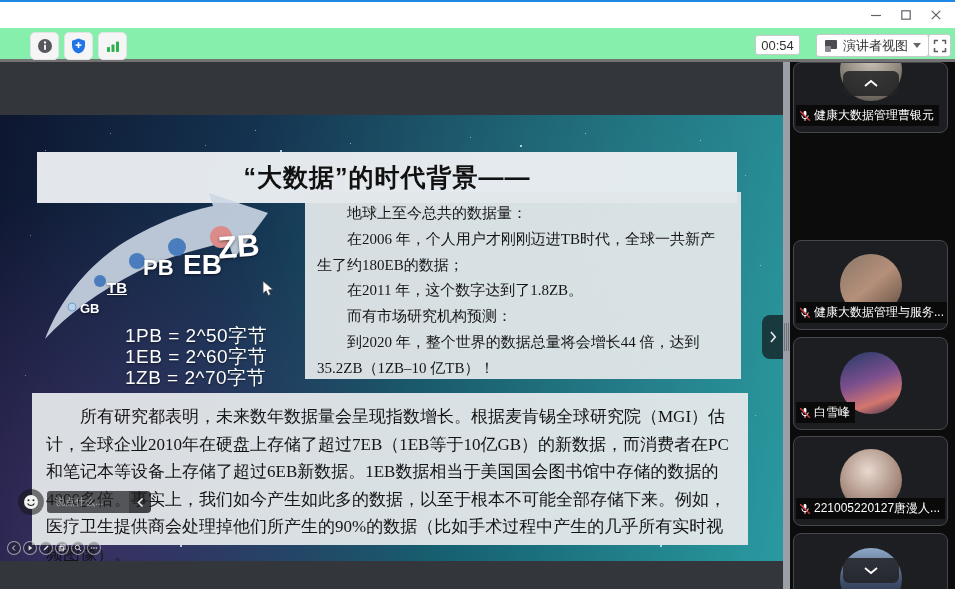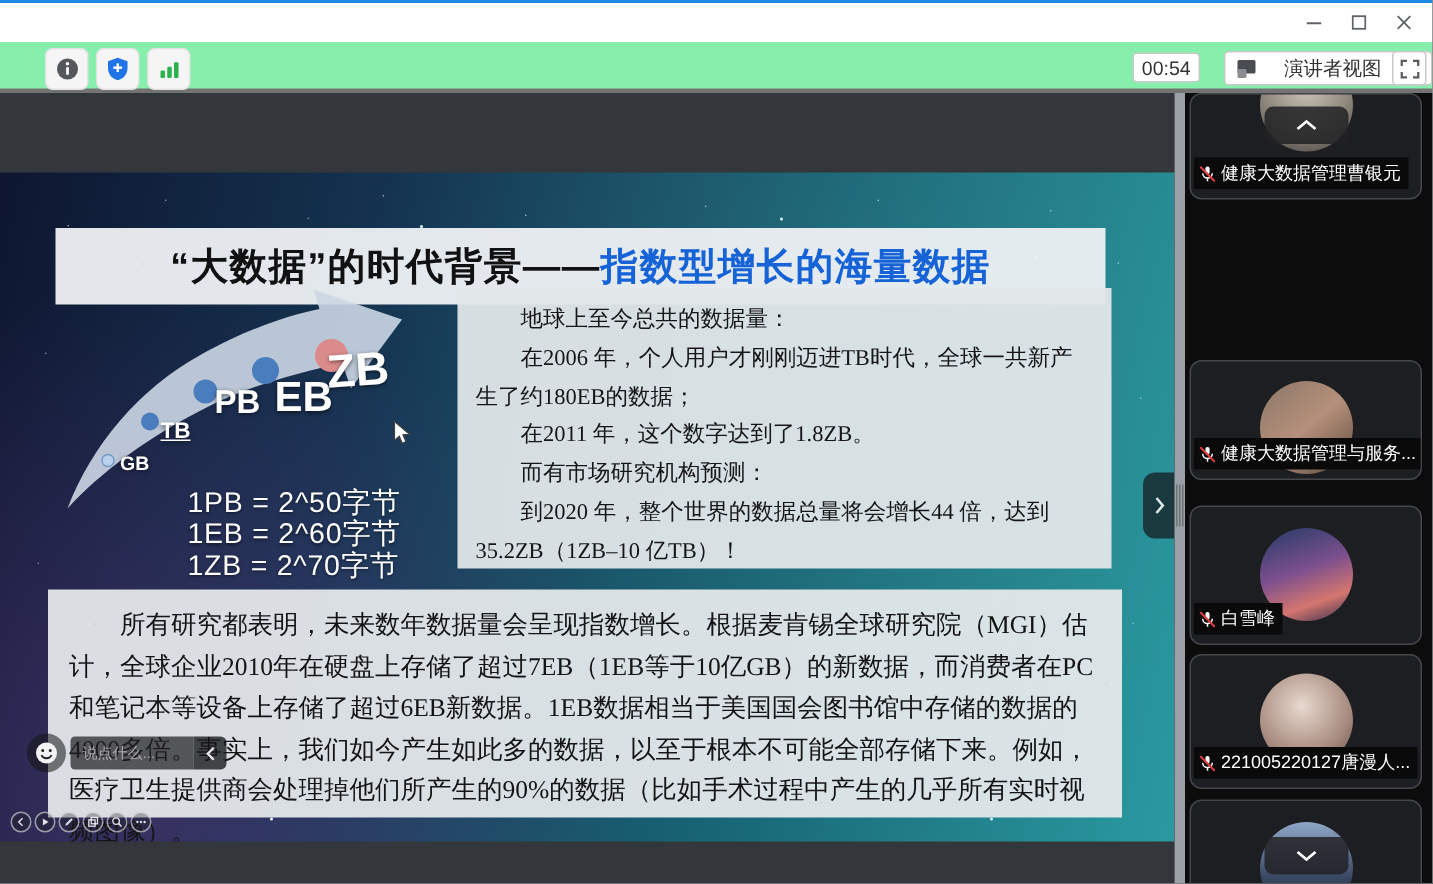--- a/index.html
+++ b/index.html
@@ -17,21 +17,21 @@
   .win-btn{width:30px;display:flex;align-items:center;justify-content:center;}
 
   
   .toolbar{left:0;top:28px;width:955px;height:34px;background:#86efac;border-bottom:3px solid #737373;box-sizing:border-box;}
   .tool-left{left:30px;top:4px;display:flex;gap:5px;}
   .tool-btn{width:27px;height:26px;border:1px solid #e3e3e5;border-radius:5px;background:#f5f5f6;
       display:flex;align-items:center;justify-content:center;}
   .timer{left:755px;top:7px;width:45px;height:20px;border:1px solid #c9c9cc;border-radius:3px;background:#fff;
       font-size:13px;color:#333;display:flex;align-items:center;justify-content:center;box-sizing:border-box;}
   .view-dd{left:816px;top:6px;height:23px;border:1px solid #c9c9cc;border-radius:3px;background:#fff;
-      display:flex;align-items:center;gap:18px;padding:0 7px;font-size:13px;color:#333;box-sizing:border-box;}
+      display:flex;align-items:center;gap:5px;padding:0 7px;font-size:13px;color:#333;box-sizing:border-box;}
   .caret-down{width:0;height:0;border-left:4px solid transparent;border-right:4px solid transparent;border-top:5px solid #666;}
   .fs-btn{left:928px;top:6px;width:23px;height:23px;border:1px solid #c9c9cc;border-radius:3px;background:#fff;
       display:flex;align-items:center;justify-content:center;box-sizing:border-box;}
 
   
   .main{left:0;top:62px;width:955px;height:527px;background:#0e0e0f;}
   .share{left:0;top:0;width:783px;height:527px;background:#33373c;overflow:hidden;}
 
   
   .slide{left:0;top:53px;width:783px;height:446px;overflow:hidden;
@@ -91,21 +91,21 @@
       display:flex;align-items:center;justify-content:center;}
 
   
   .divider{left:783px;top:0;width:7px;height:527px;background:#9ba0a6;}
   .grip{left:1px;top:261px;width:1px;height:28px;background:#6e7378;box-shadow:2px 0 0 #6e7378,4px 0 0 #6e7378;}
 
   
   .sidebar{left:790px;top:0;width:165px;height:527px;background:#0c0c0d;overflow:hidden;}
   .tile{position:absolute;left:3px;width:155px;background:#1d1e21;border:1px solid #45474d;border-radius:8px;
       box-sizing:border-box;overflow:hidden;}
-  .t1{top:0;height:71px;} .t2{top:78px;height:93px;} .t3{top:178px;height:80px;}
+  .t1{top:0;height:71px;} .t2{top:78px;height:93px;} .t3{top:178px;height:90px;}
   .t4{top:275px;height:93px;padding-left:33px;} .t5{top:374px;height:90px;} .t6{top:471px;height:92px;}
   .avatar{position:absolute;left:50%;transform:translateX(-50%);width:62px;height:62px;border-radius:50%;}
   .t1 .avatar{top:-24px;} .t2 .avatar{top:14px;} .t3 .avatar{top:13px;}
   .t4 .avatar{top:14px;} .t5 .avatar{top:12px;} .t6 .avatar{top:14px;}
   .av1{background:radial-gradient(circle at 50% 30%,#cfc6ba,#8d867b 55%,#474340);}
   .av2{background:linear-gradient(135deg,#7a4a52,#c65b4e 38%,#7e9a6b 68%,#44617a);}
   .av3{background:linear-gradient(140deg,#8a7668,#b5907a 50%,#5e4a3e);}
   .av4{background:linear-gradient(160deg,#243b66,#7c4f8e 45%,#d4766f 75%,#2e2a4a);}
   .av5{background:radial-gradient(circle at 45% 35%,#e8d9cf,#a78b7e 60%,#5c4a42);}
   .av6{background:linear-gradient(180deg,#8fa8c8,#3b4a66 58%,#1d2430);}
@@ -184,21 +184,20 @@
 
   <div class="abs main">
 
     <div class="abs share">
       <div class="abs slide">
         <div class="abs stars1"></div>
         <div class="abs stars2"></div>
 
         <div class="abs slide-title">
           <span class="st-black">“大数据”的时代背景——</span>
-            <span class="st-blue">指数型增长的海量数据</span>
         </div>
 
         <div class="abs graphic">
           <svg width="250" height="145" viewBox="0 0 250 145" style="position:absolute;left:0;top:0;overflow:visible;">
             <path d="M10,142 C26,100 58,62 98,40 C130,22 158,13 178,9 L174,-4 L233,16 L199,62 L193,45 C162,52 132,60 104,74 C64,94 32,118 10,142 Z" fill="#ccd7e4" opacity="0.9"></path>
             <circle cx="37" cy="110" r="4" fill="#bcd2ea" stroke="#6f9cc8" stroke-width="1"></circle>
             <circle cx="65" cy="84" r="6" fill="#4a7dbd"></circle>
             <circle cx="102" cy="64" r="8" fill="#4a7dbd"></circle>
             <circle cx="142" cy="50" r="9" fill="#4a7dbd"></circle>
             <circle cx="186" cy="40" r="11" fill="#dc8b8b"></circle>

